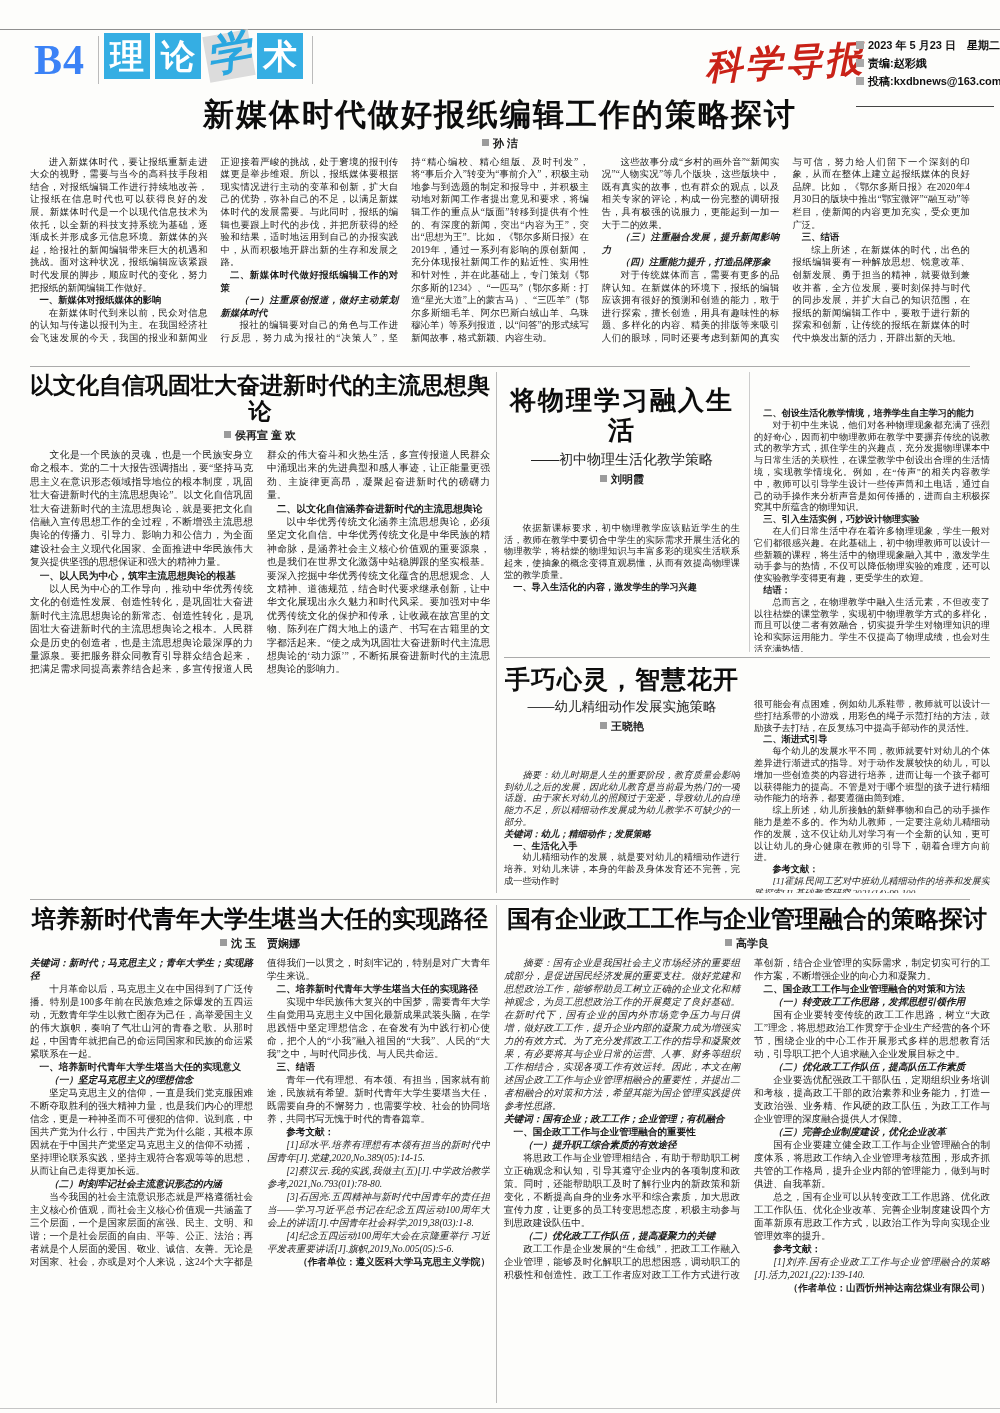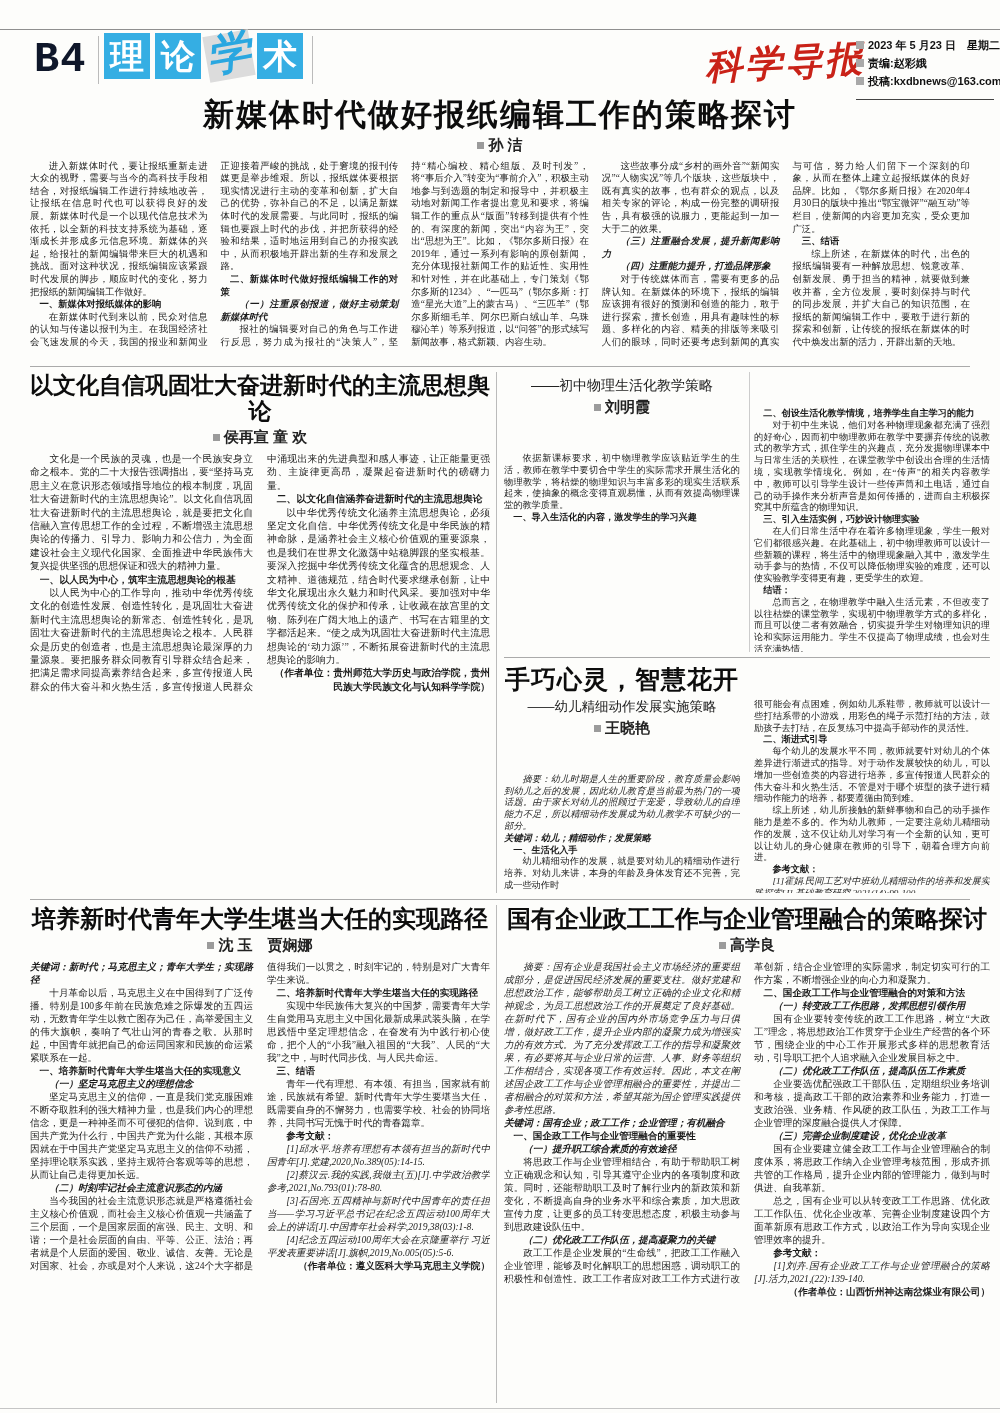--- a/index.html
+++ b/index.html
@@ -1,39 +1,39 @@
 <!DOCTYPE html>
 <html><head>
 <meta charset="utf-8">
 <style>
   html,body{margin:0;padding:0;background:#9a9a9a;}
   .page{position:relative;width:1000px;height:1413px;background:#fdfdfb;margin:0 auto;overflow:hidden;
         font-family:"Liberation Serif",serif;color:#1c1c1c;}
   .hairline{position:absolute;background:#8f8f8f;}
   
-  .pageno{position:absolute;left:34px;top:36px;font-family:Liberation Mono, monospace;
-          font-weight:bold;font-size:42px;letter-spacing:1px;color:#0f172a;}
+  .pageno{position:absolute;left:34px;top:36px;font-family:Liberation Serif, serif;
+          font-weight:bold;font-size:42px;letter-spacing:1px;color:#3b82f6;}
   .logo{position:absolute;left:104px;top:33px;display:flex;gap:5px;align-items:flex-start;}
   .logo .box{width:46px;height:46px;background:#35aee3;color:#fff;font-weight:bold;
              font-size:34px;line-height:46px;text-align:center;font-family:"Liberation Sans",sans-serif;}
   .logo .box.xue{background:#dcdcdc;color:#2aa7e0;font-family:"DejaVu Serif",serif;
                  font-style:italic;font-size:44px;transform:rotate(-10deg);line-height:40px;overflow:visible;}
   .masthead{position:absolute;left:700px;top:38px;width:170px;text-align:center;
             color:#c92218;font-family:"DejaVu Serif",serif;font-style:italic;font-weight:bold;
             font-size:37px;letter-spacing:3px;transform:rotate(-3deg);white-space:nowrap;}
   .issue{position:absolute;left:856px;top:36px;width:138px;font-family:"Liberation Sans",sans-serif;
-         font-size:11px;font-weight:bold;line-height:18px;color:#111;border-bottom:1px solid #444;padding-bottom:9px;}
+         font-size:11px;font-weight:bold;line-height:18px;color:#111;border-bottom:1px solid #444;padding-bottom:16px;}
   .issue .row{white-space:nowrap;}
   .sq{display:inline-block;width:8px;height:8px;background:#a9a9a9;margin-right:4px;}
   
   .art{position:absolute;overflow:hidden;}
   .a-title{font-family:"Liberation Sans",sans-serif;font-weight:bold;color:#0d0d0d;
            text-align:center;line-height:1.15;}
   .a-sub{font-family:"Liberation Sans",sans-serif;text-align:center;color:#222;}
-  .byline{font-family:"Liberation Sans",sans-serif;font-weight:bold;font-size:15px;
+  .byline{font-family:"Liberation Sans",sans-serif;font-weight:bold;font-size:11px;
           text-align:center;color:#222;margin:3px 0 5px 0;}
   .byline .sq{width:7px;height:7px;background:#9b9b9b;position:relative;top:-1px;}
   .body{ text-align:justify; }
   .body p{margin:0;}
   .t-b{text-indent:2em;}
   .t-cont{text-indent:0;}
   .t-h2{font-weight:bold;text-indent:1em;font-family:"Liberation Sans",sans-serif;}
   .t-h3{font-weight:bold;font-style:italic;text-indent:2em;}
   .t-abs{font-style:italic;text-indent:2em;}
   .t-kw{font-weight:bold;font-style:italic;text-indent:0;}
@@ -112,29 +112,29 @@
 
   <div class="art" id="art-culture">
     <div class="a-title">以文化自信巩固壮大奋进新时代的主流思想舆论</div>
     <div class="byline"><span class="sq"></span><span>侯再宣 童 欢</span></div>
     <div class="body">
         <p class="t-b">文化是一个民族的灵魂，也是一个民族安身立命之根本。党的二十大报告强调指出，要“坚持马克思主义在意识形态领域指导地位的根本制度，巩固壮大奋进新时代的主流思想舆论”。以文化自信巩固壮大奋进新时代的主流思想舆论，就是要把文化自信融入宣传思想工作的全过程，不断增强主流思想舆论的传播力、引导力、影响力和公信力，为全面建设社会主义现代化国家、全面推进中华民族伟大复兴提供坚强的思想保证和强大的精神力量。</p>
         <p class="t-h2">一、以人民为中心，筑牢主流思想舆论的根基</p>
         <p class="t-b">以人民为中心的工作导向，推动中华优秀传统文化的创造性发展、创造性转化，是巩固壮大奋进新时代主流思想舆论的新常态、创造性转化，是巩固壮大奋进新时代的主流思想舆论之根本。人民群众是历史的创造者，也是主流思想舆论最深厚的力量源泉。要把服务群众同教育引导群众结合起来，把满足需求同提高素养结合起来，多宣传报道人民群众的伟大奋斗和火热生活，多宣传报道人民群众中涌现出来的先进典型和感人事迹，让正能量更强劲、主旋律更高昂，凝聚起奋进新时代的磅礴力量。</p>
         <p class="t-h2">二、以文化自信涵养奋进新时代的主流思想舆论</p>
         <p class="t-b">以中华优秀传统文化涵养主流思想舆论，必须坚定文化自信。中华优秀传统文化是中华民族的精神命脉，是涵养社会主义核心价值观的重要源泉，也是我们在世界文化激荡中站稳脚跟的坚实根基。要深入挖掘中华优秀传统文化蕴含的思想观念、人文精神、道德规范，结合时代要求继承创新，让中华文化展现出永久魅力和时代风采。要加强对中华优秀传统文化的保护和传承，让收藏在故宫里的文物、陈列在广阔大地上的遗产、书写在古籍里的文字都活起来。“使之成为巩固壮大奋进新时代主流思想舆论的‘动力源’”，不断拓展奋进新时代的主流思想舆论的影响力。</p>
-        <p class="t-attr">（作者单位：贵州师范大学历史与政治学院，贵州民族大学民族文化与认知科学学院）</p>
       </div>
   </div>
 
   <div class="hairline" style="left:496px;top:372px;width:1px;height:521px;background:#bbb;"></div>
   <div class="hairline" style="left:749px;top:372px;width:1px;height:280px;background:#ccc;"></div>
 
   <div class="art split" id="art-physics">
     <div class="cell">
+      <div class="a-title">将物理学习融入生活</div>
       <div class="a-sub">——初中物理生活化教学策略</div>
       <div class="byline"><span class="sq"></span><span>刘明霞</span></div>
       <div class="body">
           <p class="t-b">依据新课标要求，初中物理教学应该贴近学生的生活，教师在教学中要切合中学生的实际需求开展生活化的物理教学，将枯燥的物理知识与丰富多彩的现实生活联系起来，使抽象的概念变得直观易懂，从而有效提高物理课堂的教学质量。</p>
           <p class="t-h2">一、导入生活化的内容，激发学生的学习兴趣</p>
         </div>
     </div>
     <div class="cell">
       <div class="body">
           <p class="t-h2">二、创设生活化教学情境，培养学生自主学习的能力</p>
@@ -159,21 +159,21 @@
           <p class="t-abs">摘要：幼儿时期是人生的重要阶段，教育质量会影响到幼儿之后的发展，因此幼儿教育是当前最为热门的一项话题。由于家长对幼儿的照顾过于宠爱，导致幼儿的自理能力不足，所以精细动作发展成为幼儿教学不可缺少的一部分。</p>
           <p class="t-kw">关键词：幼儿；精细动作；发展策略</p>
           <p class="t-h2">一、生活化入手</p>
           <p class="t-b">幼儿精细动作的发展，就是要对幼儿的精细动作进行培养。对幼儿来讲，本身的年龄及身体发育还不完善，完成一些动作时</p>
         </div>
     </div>
     <div class="cell">
       <div class="body">
           <p class="t-cont">很可能会有点困难，例如幼儿系鞋带，教师就可以设计一些打结系带的小游戏，用彩色的绳子示范打结的方法，鼓励孩子去打结，在反复练习中提高手部动作的灵活性。</p>
           <p class="t-h2">二、渐进式引导</p>
-          <p class="t-b">每个幼儿的发展水平不同，教师就要针对幼儿的个体差异进行渐进式的指导。对于动作发展较快的幼儿，可以增加一些创造类的内容进行培养，多宣传报道人民群众的伟大奋斗和火热生活。不管是对于哪个班型的孩子进行精细动作能力的培养，都要遵循由简到难。</p>
+          <p class="t-b">每个幼儿的发展水平不同，教师就要针对幼儿的个体差异进行渐进式的指导。对于动作发展较快的幼儿，可以增加一些创造类的内容进行培养，进而让每一个孩子都可以获得能力的提高。不管是对于哪个班型的孩子进行精细动作能力的培养，都要遵循由简到难。</p>
           <p class="t-b">综上所述，幼儿所接触的新鲜事物和自己的动手操作能力是差不多的。作为幼儿教师，一定要注意幼儿精细动作的发展，这不仅让幼儿对学习有一个全新的认知，更可以让幼儿的身心健康在教师的引导下，朝着合理方向前进。</p>
           <p class="t-refh">参考文献：</p>
           <p class="t-ref">[1]霍娟.民间工艺对中班幼儿精细动作的培养和发展实践探索[J].基础教育研究,2021(14):99-100.</p>
           <p class="t-attr">（作者单位：山东省高密市机关幼儿园）</p>
         </div>
     </div>
   </div>
 
   <div class="hairline" style="left:30px;top:899px;width:940px;height:1px;background:#aaa;"></div>
 

